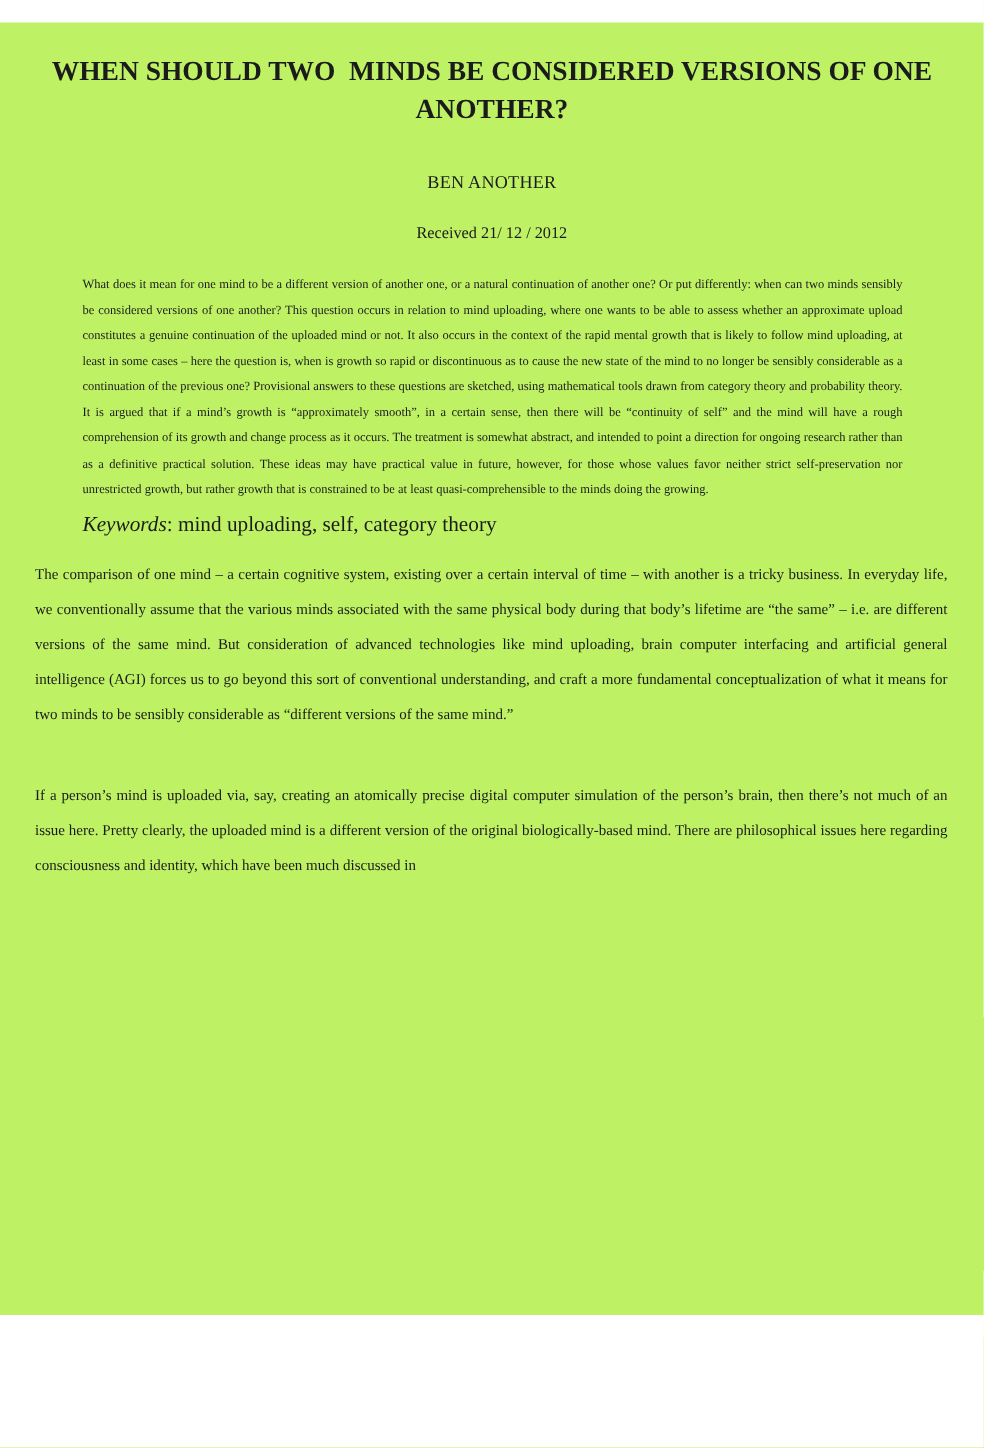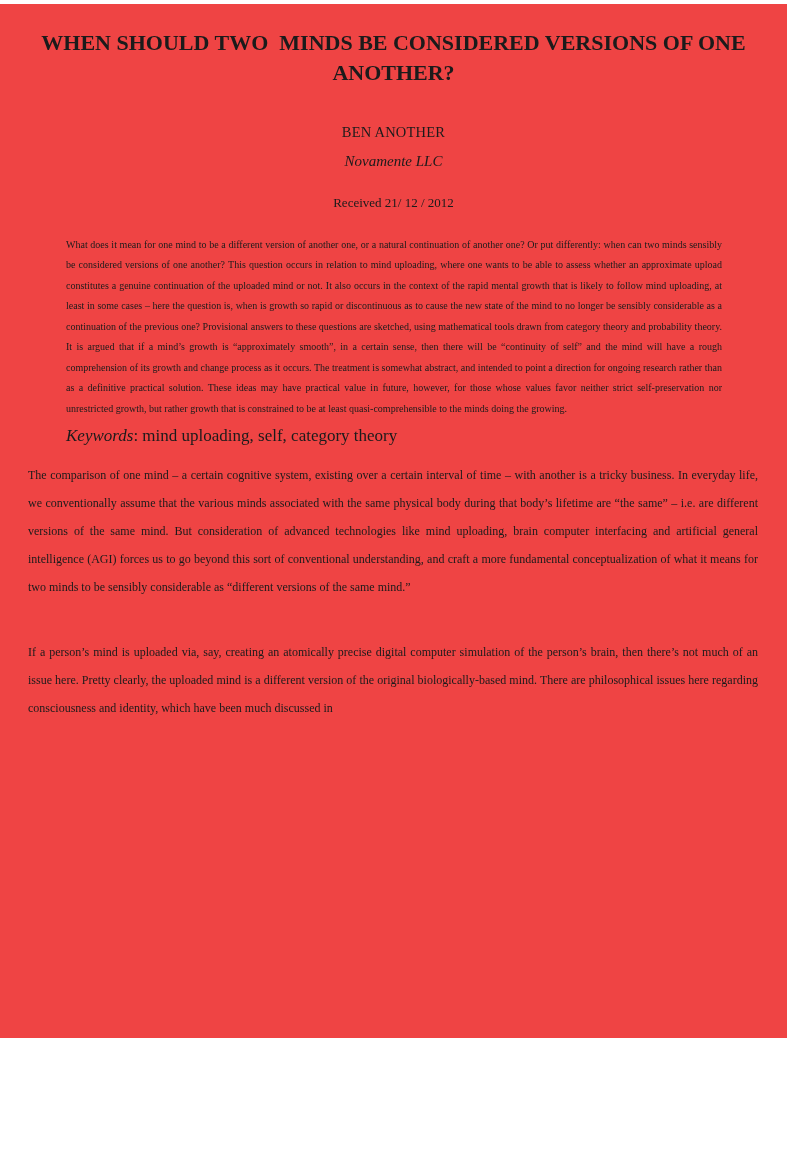--- a/index.html
+++ b/index.html
@@ -1,22 +1,22 @@
 <!DOCTYPE html>
 <html><head>
 <meta charset="utf-8">
 <style>
   * { margin: 0; padding: 0; box-sizing: border-box; }
   html, body { background: #ffffff; }
   .page {
     position: relative;
     width: 787px;
     height: 1034px;
-    margin: 4px auto;
-    background: #ef4444;
+    margin: 18px auto;
+    background: #bef264;
     color: #1b1b1b;
     font-family: "Liberation Serif", "DejaVu Serif", serif;
     overflow: hidden;
   }
   .paper-title {
     margin: 24px auto 0;
     max-width: 730px;
     font-size: 22px;
     font-weight: bold;
     line-height: 30px;
@@ -89,21 +89,20 @@
 </head>
 <body>
 
 <div class="page">
 
   <h1 class="paper-title">WHEN SHOULD TWO  MINDS BE CONSIDERED VERSIONS OF ONE ANOTHER?</h1>
 
   <div class="author">BEN ANOTHER</div>
 
   <div class="affiliation">
-    <div>Novamente LLC</div>
   </div>
 
   <div class="received">Received 21/ 12 / 2012</div>
 
   <p class="abstract">What does it mean for one mind to be a different version of another one, or a natural continuation of another one?  Or put differently: when can two minds sensibly be considered versions of one another?  This question occurs in relation to mind uploading, where one wants to be able to assess whether an approximate upload constitutes a genuine continuation of the uploaded mind or not.  It also occurs in the context of the rapid mental growth that is likely to follow mind uploading, at least in some cases – here the question is, when is growth so rapid or discontinuous as to cause the new state of the mind to no longer be sensibly considerable as a continuation of the previous one? Provisional answers to these questions are sketched, using mathematical tools drawn from category theory and probability theory.  It is argued that if a mind’s growth is “approximately smooth”, in a certain sense, then there will be “continuity of self” and the mind will have a rough comprehension of its growth and change process as it occurs. The treatment is somewhat abstract, and intended to point a direction for ongoing research rather than as a definitive practical solution.   These ideas may have practical value in future, however, for those whose values favor neither strict self-preservation nor unrestricted growth, but rather growth that is constrained to be at least quasi-comprehensible to the minds doing the growing.</p>
 
   <div class="keywords">
     <span class="kw-label">Keywords</span><span>: mind uploading, self, category theory</span>
   </div>
 

